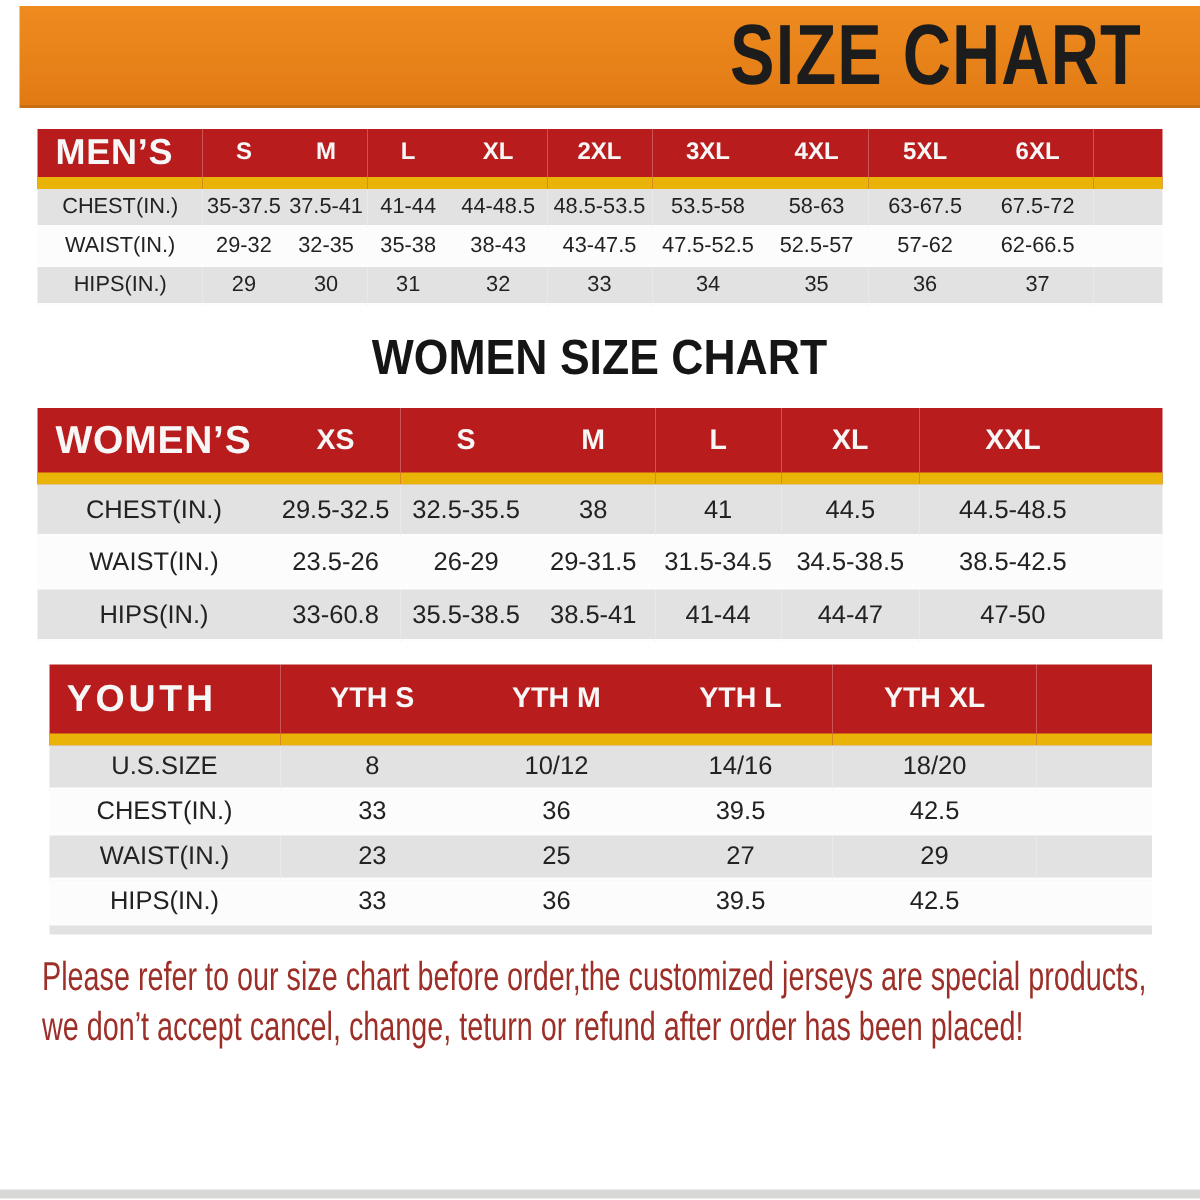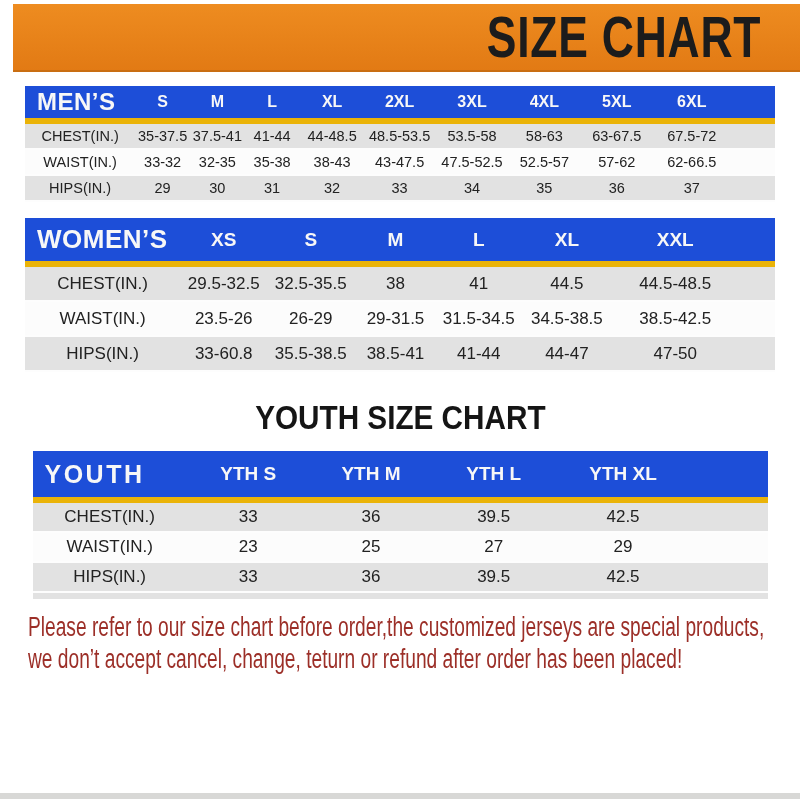--- a/index.html
+++ b/index.html
@@ -62,23 +62,23 @@
     border-collapse: separate;
     border-spacing: 0;
     margin-left: auto;
     margin-right: auto;
   }
   table.men   { width: 750px; margin-top: 14px; }
   table.women { width: 750px; margin-top: 16px; }
   table.youth { width: 735px; margin-top: 15px; }
 
   .chart thead th {
-    background: #1d4ed8;
+    background: #b91c1c;
     color: #f7f7f7;
-    border-bottom: 6px solid #eab308;
+    border-bottom: 8px solid #eab308;
     font-weight: 700;
     text-align: center;
     overflow: hidden;
   }
   table.men   thead th { height: 30px; font-size: 16px; }
   table.women thead th { height: 41px; font-size: 19px; margin-top: 31px; }
   table.youth thead th { height: 44px; font-size: 19px; }
 
   .chart thead th.bar-label {
     text-align: left;
@@ -186,21 +186,21 @@
           <td>44-48.5</td>
           <td>48.5-53.5</td>
           <td>53.5-58</td>
           <td>58-63</td>
           <td>63-67.5</td>
           <td>67.5-72</td>
           <td class="spacer"></td>
         </tr>
         <tr>
           <th>WAIST(IN.)</th>
-          <td>33-32</td>
+          <td>29-32</td>
           <td>32-35</td>
           <td>35-38</td>
           <td>38-43</td>
           <td>43-47.5</td>
           <td>47.5-52.5</td>
           <td>52.5-57</td>
           <td>57-62</td>
           <td>62-66.5</td>
           <td class="spacer"></td>
         </tr>
@@ -215,20 +215,23 @@
           <td>35</td>
           <td>36</td>
           <td>37</td>
           <td class="spacer"></td>
         </tr>
       </tbody>
   </table>
 </div>
 
 <div>
+  <div class="sec-title women-t">
+    <span>WOMEN SIZE CHART</span>
+  </div>
   <table class="chart women">
     <colgroup>
         <col style="width: 20.7%;">
         <col style="width: 11.6%;">
         <col style="width: 11.6%;">
         <col style="width: 11%;">
         <col style="width: 11.2%;">
         <col style="width: 12.3%;">
         <col style="width: 16.6%;">
         <col style="width: 5%;">
@@ -274,23 +277,20 @@
           <td>41-44</td>
           <td>44-47</td>
           <td>47-50</td>
           <td class="spacer"></td>
         </tr>
       </tbody>
   </table>
 </div>
 
 <div>
-  <div class="sec-title youth-t">
-    <span>YOUTH SIZE CHART</span>
-  </div>
   <table class="chart youth">
     <colgroup>
         <col style="width: 21%;">
         <col style="width: 16.7%;">
         <col style="width: 16.7%;">
         <col style="width: 16.7%;">
         <col style="width: 18.5%;">
         <col style="width: 10.4%;">
       </colgroup>
     <thead>
@@ -298,20 +298,28 @@
         <th class="bar-label">YOUTH</th>
       <th>YTH S</th>
           <th>YTH M</th>
           <th>YTH L</th>
           <th>YTH XL</th>
           <th class="spacer"></th>
         </tr>
     </thead>
     <tbody>
         <tr>
+          <th>U.S.SIZE</th>
+          <td>8</td>
+          <td>10/12</td>
+          <td>14/16</td>
+          <td>18/20</td>
+          <td class="spacer"></td>
+        </tr>
+        <tr>
           <th>CHEST(IN.)</th>
           <td>33</td>
           <td>36</td>
           <td>39.5</td>
           <td>42.5</td>
           <td class="spacer"></td>
         </tr>
         <tr>
           <th>WAIST(IN.)</th>
           <td>23</td>

